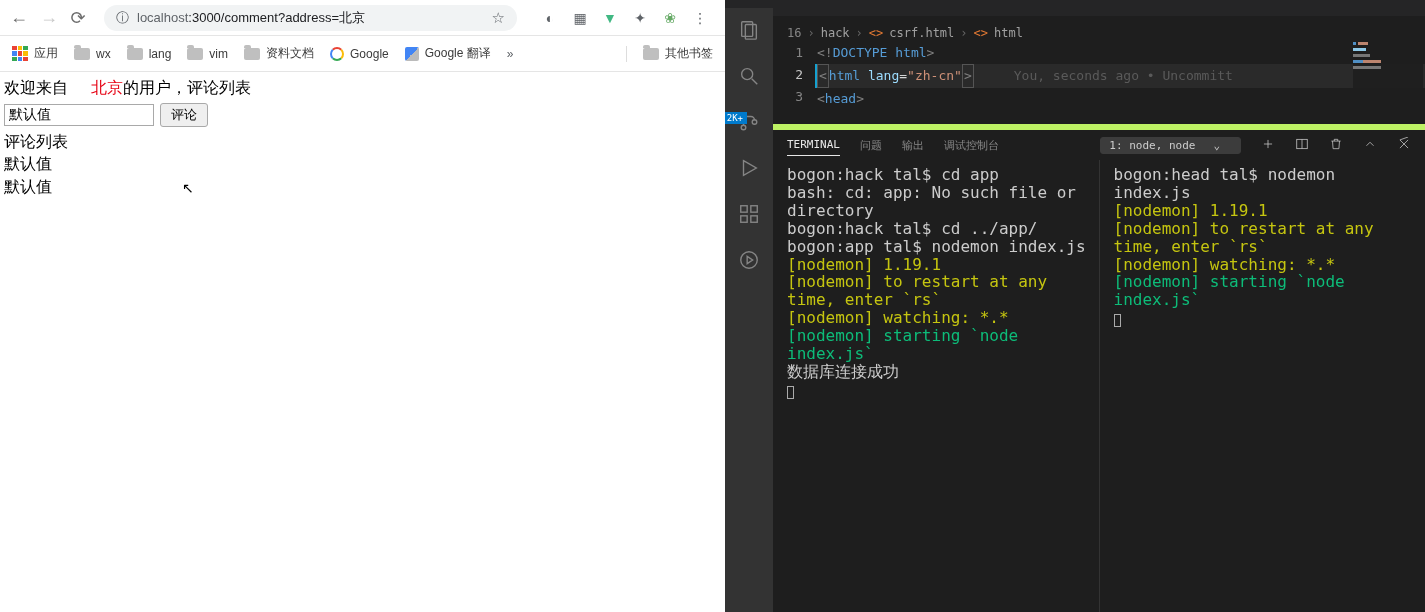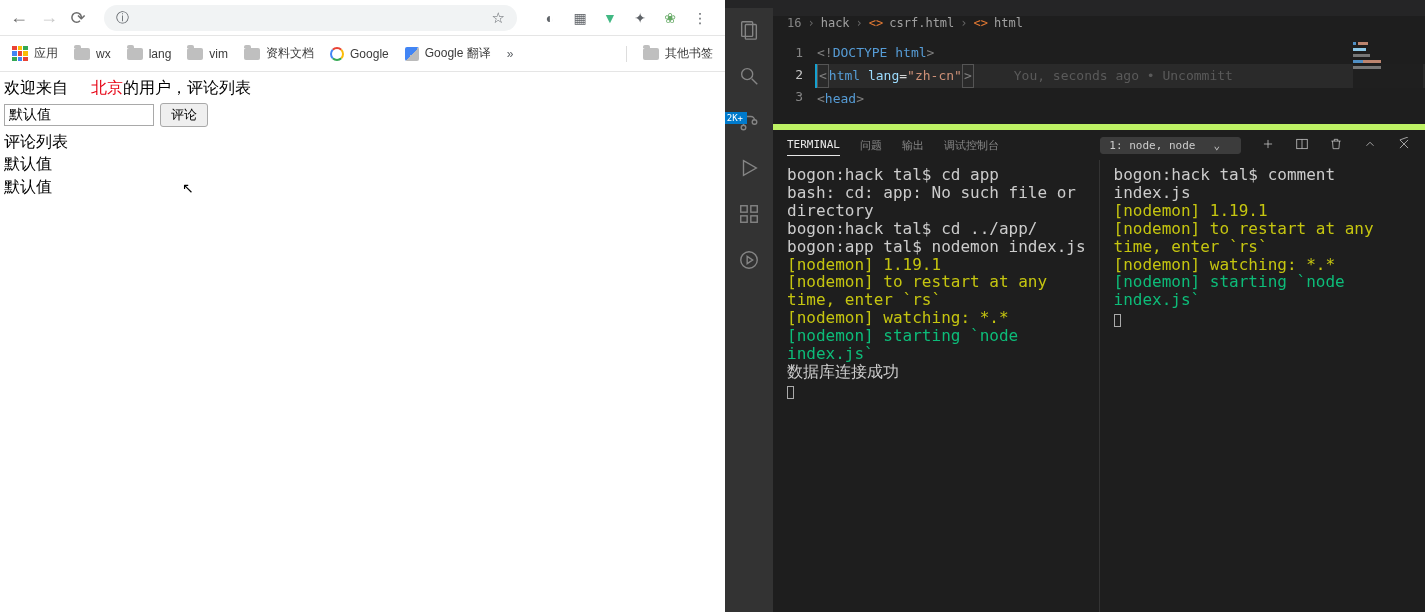--- a/index.html
+++ b/index.html
@@ -51,21 +51,21 @@
   .vscode { flex:1; height:612px; background:#1e1e1e; display:flex; flex-direction:column; color:#ccc; font-family: Menlo, Consolas, monospace; font-size:12px; position:relative; }
   .vs-top { height:8px; background:#252526; display:flex; align-items:center; padding:0 10px; gap:8px; }
   .vs-body { flex:1; display:flex; overflow:hidden; }
   .activity-bar { width:48px; background:#333333; display:flex; flex-direction:column; align-items:center; padding-top:10px; gap:22px; color:#858585; position:relative; }
   .activity-bar .aicon { width:24px; height:24px; display:flex; align-items:center; justify-content:center; font-size:16px; cursor:pointer; }
   .activity-bar .aicon svg { width:22px; height:22px; stroke:#858585; fill:none; stroke-width:1.5; }
   .badge { position:absolute; right:14px; top:2px; background:#007acc; color:#fff; font-size:9px; border-radius:0; padding:0 4px; line-height:12px; }
   
   .main-area { flex:1; display:flex; flex-direction:column; background:#1e1e1e; overflow:hidden; }
   .tab-bar-bg { height:8px; background:#252526; }
-  .breadcrumb { height:24px; display:flex; align-items:flex-start; gap:6px; padding:0 14px; background:#1e1e1e; color:#a0a0a0; font-size:12px; }
+  .breadcrumb { height:24px; display:flex; align-items:flex-end; gap:6px; padding:0 14px; background:#1e1e1e; color:#a0a0a0; font-size:12px; }
   .breadcrumb .bc-num { color:#858585; }
   .breadcrumb .sep { color:#666; }
   .breadcrumb .orange-ico { color:#e37933; }
   .editor { position:relative; height:84px; display:flex; background:#1e1e1e; font-size:13px; }
   .gutter { width:44px; text-align:right; color:#858585; padding-right:14px; line-height:22px; padding-top:2px; }
   .gutter .active-ln { color:#c6c6c6; }
   .code-lines { flex:1; line-height:22px; padding-top:2px; white-space:pre; }
   .code-lines .line2 { background:#2a2a2a; border-left:2px solid #15a1d0; padding-left:0; margin-left:-2px; }
   .p-gray { color:#808080; }
   .p-blue { color:#569cd6; }
@@ -103,20 +103,21 @@
 </head>
 <body>
 
 <div class="browser">
   <div class="browser-nav">
     <div class="arrow">←</div>
     <div class="arrow disabled">→</div>
     <div class="arrow">⟳</div>
     <div class="addr-bar">
       <span class="info-icon">ⓘ</span>
+      <span><span class="domain">localhost</span><span class="path">:3000/comment?address=北京</span></span>
       <span class="star">☆</span>
     </div>
     <div class="ext-area">
       <span class="ext-ico">◐</span>
       <span class="ext-ico">▦</span>
       <span class="ext-ico" style="color:#41b883;">▼</span>
       <span class="ext-ico">✦</span>
       <span class="ext-ico" style="color:#6a6;">❀</span>
       <span class="ext-ico">⋮</span>
     </div>
@@ -282,18 +283,18 @@
                 <polyline points="6 15 12 9 18 15"></polyline>
               </svg></div>
           <div class="panel-ico"><svg viewBox="0 0 24 24">
                 <line x1="5" y1="5" x2="19" y2="19xx"></line>
                 <line x1="5" y1="5" x2="19" y2="19"></line>
                 <line x1="19" y1="5" x2="5" y2="19"></line>
               </svg></div>
         </div>
         <div class="terminals">
           <div class="term" id="term1"><div class="t-white">bogon:hack tal$ cd app</div><div class="t-white">bash: cd: app: No such file or directory</div><div class="t-white">bogon:hack tal$ cd ../app/</div><div class="t-white">bogon:app tal$ nodemon index.js</div><div class="t-yellow">[nodemon] 1.19.1</div><div class="t-yellow">[nodemon] to restart at any time, enter `rs`</div><div class="t-yellow">[nodemon] watching: *.*</div><div class="t-green">[nodemon] starting `node index.js`</div><div class="t-white">数据库连接成功</div><span class="rect-cursor"></span></div>
-          <div class="term" id="term2"><div class="t-white">bogon:hack tal$ comment index.js</div><div class="t-yellow">[nodemon] 1.19.1</div><div class="t-yellow">[nodemon] to restart at any time, enter `rs`</div><div class="t-yellow">[nodemon] watching: *.*</div><div class="t-green">[nodemon] starting `node index.js`</div><span class="rect-cursor"></span></div>
+          <div class="term" id="term2"><div class="t-white">bogon:head tal$ nodemon index.js</div><div class="t-yellow">[nodemon] 1.19.1</div><div class="t-yellow">[nodemon] to restart at any time, enter `rs`</div><div class="t-yellow">[nodemon] watching: *.*</div><div class="t-green">[nodemon] starting `node index.js`</div><span class="rect-cursor"></span></div>
         </div>
       </div>
     </div>
   </div>
 </div>
 
 </body></html>

